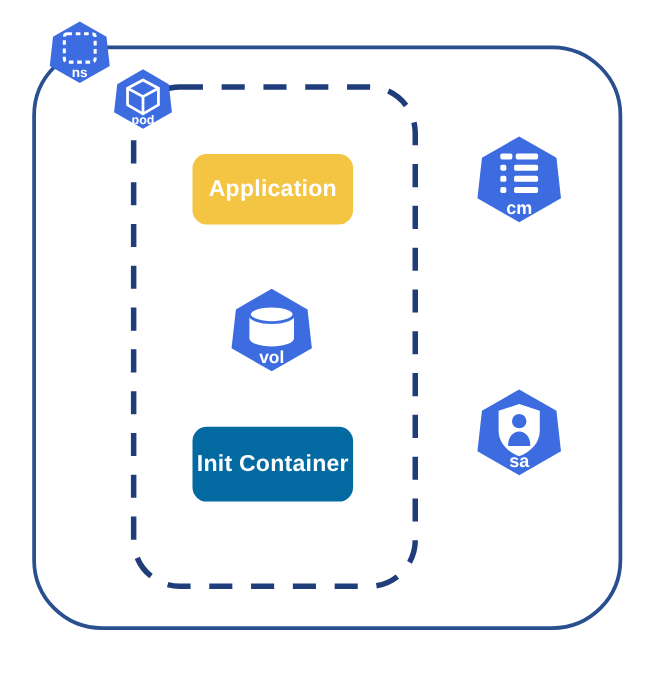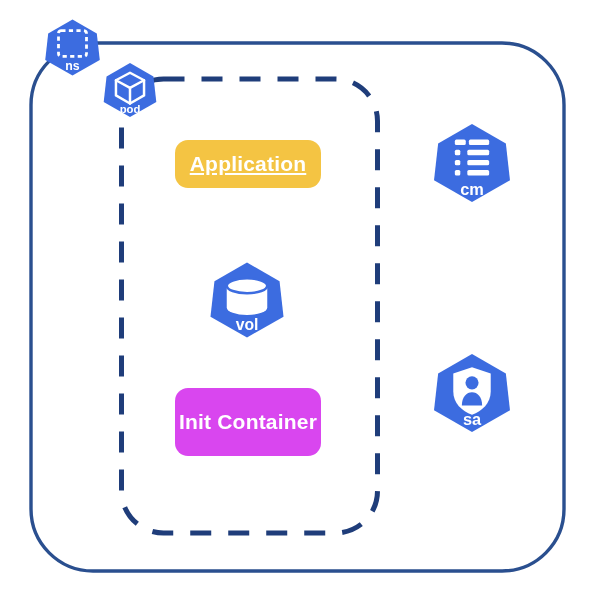--- a/index.html
+++ b/index.html
@@ -39,22 +39,21 @@
     font-weight: bold;
     letter-spacing: 0.2px;
     text-align: center;
     box-sizing: border-box;
     user-select: none;
   }
   #box-application {
     left: 175px;
     top: 140px;
     width: 146px;
-    height: 48px;
-    text-decoration: underline;
+    height: 64px;
   }
   #box-init-container {
     left: 175px;
     top: 388px;
     width: 146px;
     height: 68px;
   }
   .icon-label {
     fill: #ffffff;
     font-family: "Liberation Sans", sans-serif;
@@ -72,21 +71,21 @@
 
     <rect x="31" y="43" width="533" height="528" rx="62" ry="62" fill="none" stroke="#2a4f8f" stroke-width="3.4"></rect>
 
     <rect x="121.5" y="79" width="256" height="454" rx="42" ry="42" fill="none" stroke="#1f3d7a" stroke-width="5" stroke-dasharray="21 17" stroke-linecap="butt"></rect>
   </svg>
 
   <div class="workload" id="box-application" style="background: rgb(244, 196, 67); color: rgb(255, 255, 255);">
     <span>Application</span>
   </div>
 
-  <div class="workload" id="box-init-container" style="background: #d946ef; color: rgb(255, 255, 255);">
+  <div class="workload" id="box-init-container" style="background: #0369a1; color: rgb(255, 255, 255);">
     <span>Init Container</span>
   </div>
 
   <svg class="layer" viewBox="0 0 600 614">
     <defs>
 
       <g id="hept-def"></g>
     </defs>
 
     <g transform="translate(72.5,47.5) scale(0.56)">

